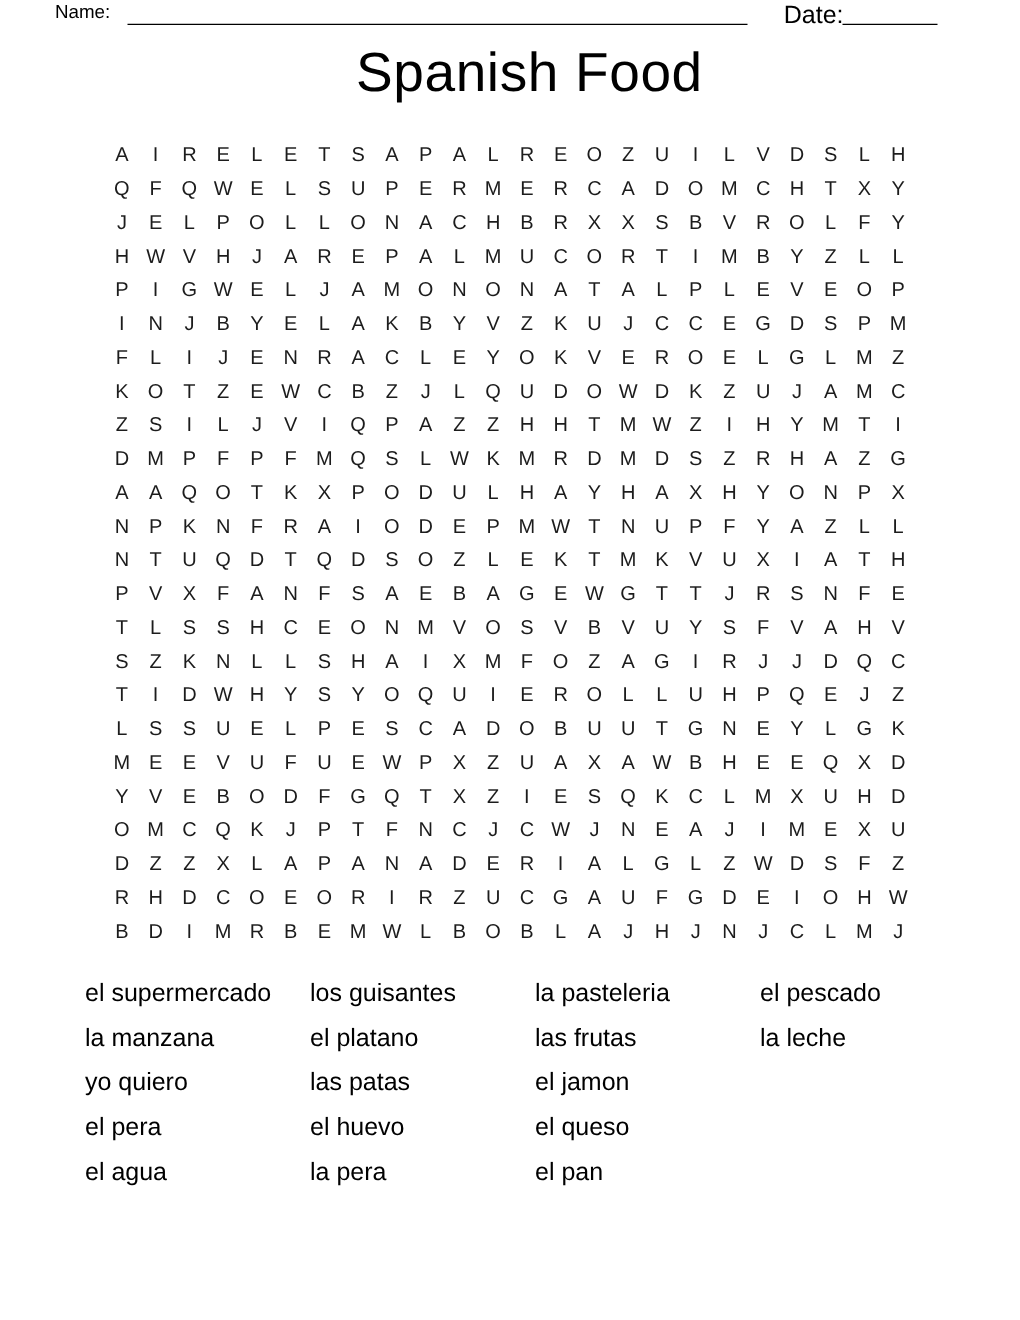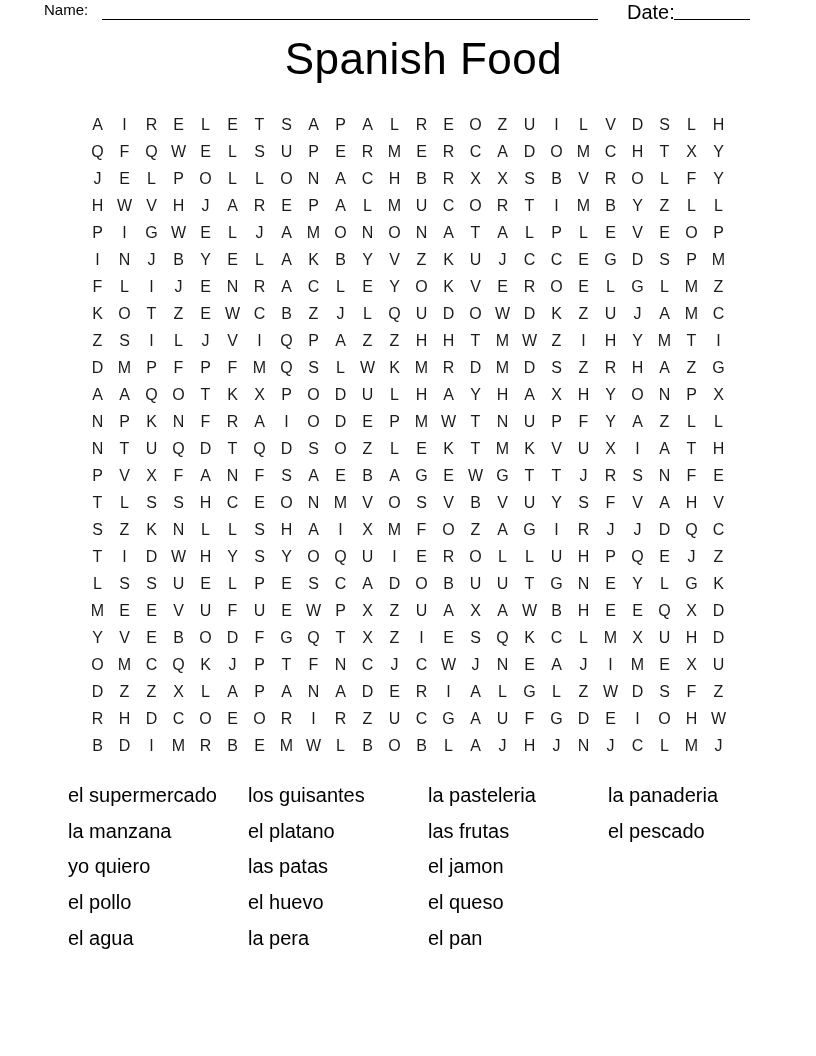--- a/index.html
+++ b/index.html
@@ -741,36 +741,36 @@
         <span class="grid-cell">M</span>
         <span class="grid-cell">J</span>
       </div>
     </div>
 
   <div class="words">
       <div class="word-col">
         <div class="word">el supermercado</div>
         <div class="word">la manzana</div>
         <div class="word">yo quiero</div>
-        <div class="word">el pollo</div>
+        <div class="word">el pera</div>
         <div class="word">el agua</div>
       </div>
       <div class="word-col">
         <div class="word">los guisantes</div>
         <div class="word">el platano</div>
         <div class="word">las patas</div>
         <div class="word">el huevo</div>
         <div class="word">la pera</div>
       </div>
       <div class="word-col">
         <div class="word">la pasteleria</div>
         <div class="word">las frutas</div>
         <div class="word">el jamon</div>
         <div class="word">el queso</div>
         <div class="word">el pan</div>
       </div>
       <div class="word-col">
-        <div class="word">la panaderia</div>
         <div class="word">el pescado</div>
+        <div class="word">la leche</div>
       </div>
     </div>
 
 </div>
 
 </body></html>

